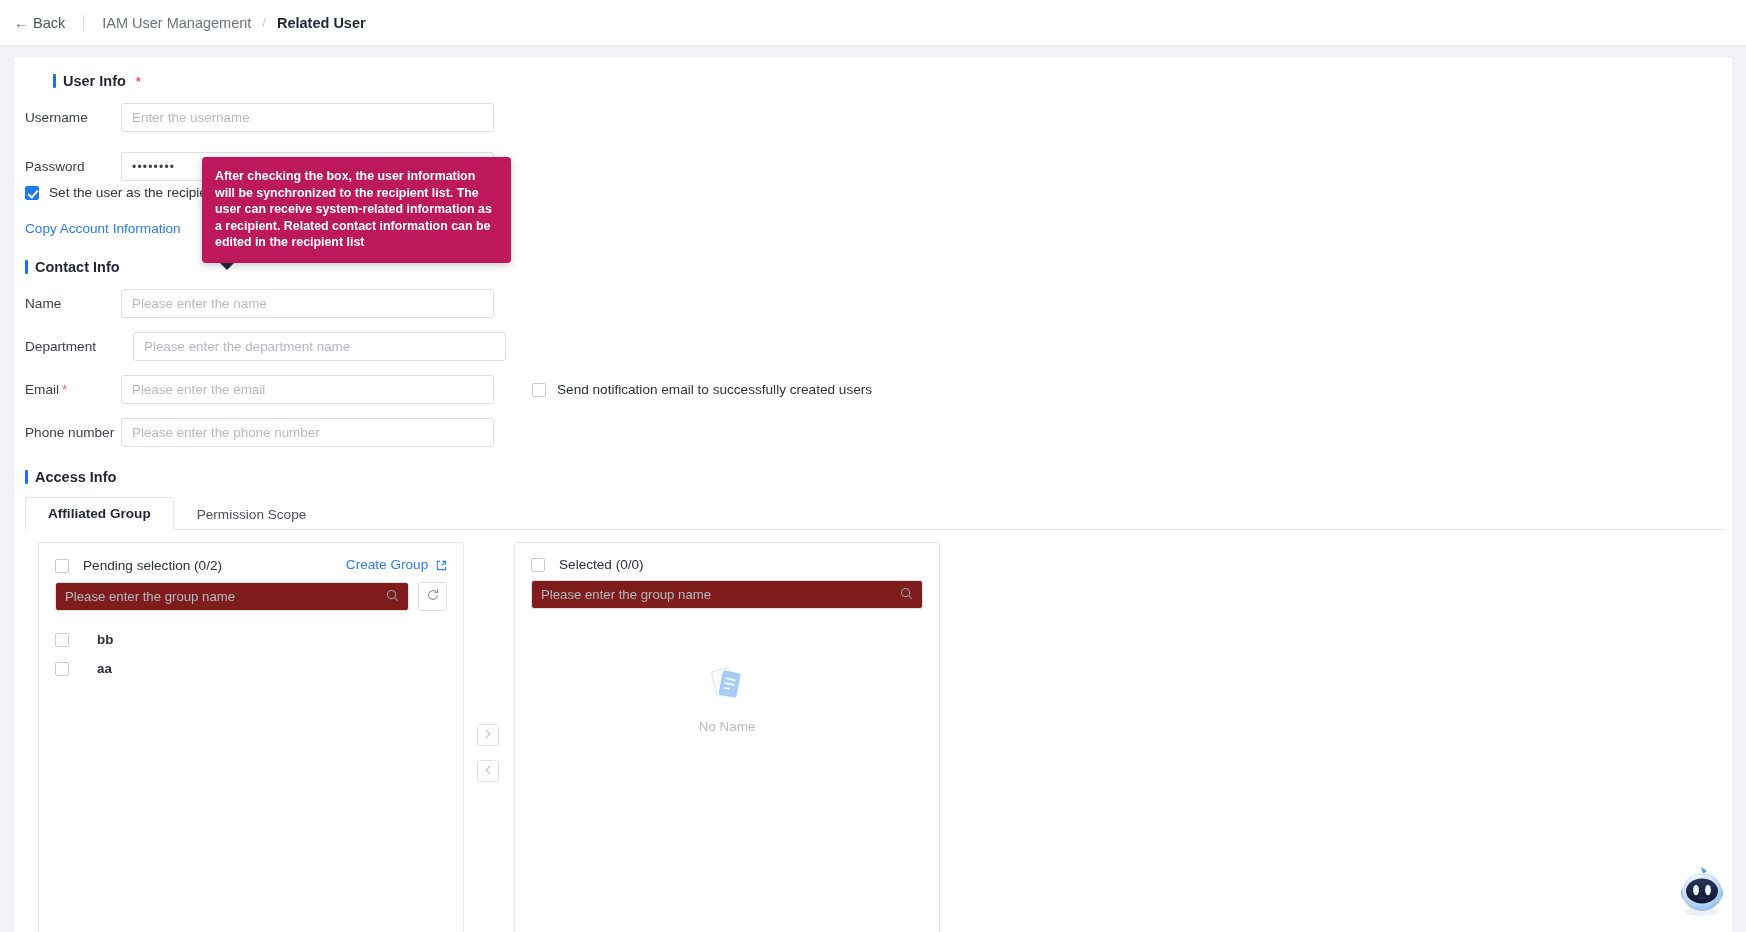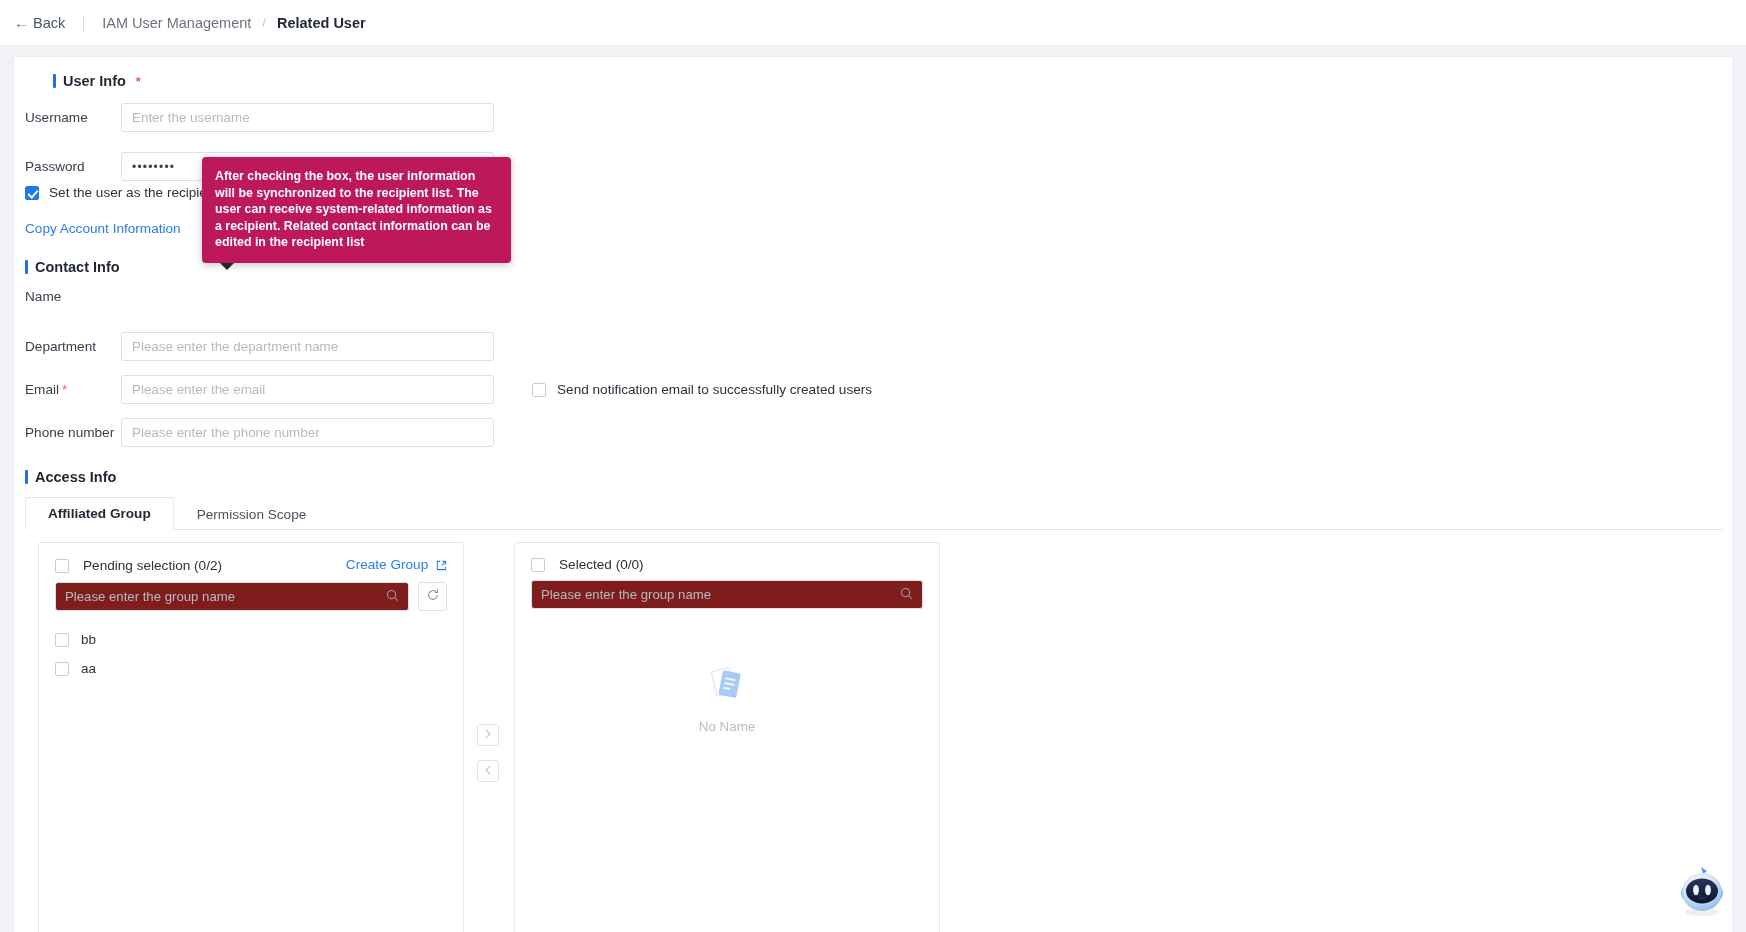--- a/index.html
+++ b/index.html
@@ -130,22 +130,22 @@
     display: flex; align-items: center; padding: 0 9px;
     justify-content: space-between; background: #7f1d1d;
   }
   .search-box .ph { color: #b4bac4; font-size: 13.2px; }
   .refresh-btn {
     width: 29px; height: 29px; border: 1px solid #dcdfe6; border-radius: 3px;
     display: flex; align-items: center; justify-content: center;
     background: #fff; cursor: pointer; flex: none;
   }
   .list-item {
-    display: flex; align-items: center; gap: 12px;
-    padding: 7px 16px; font-size: 13.4px; color: #2b323c; cursor: pointer;
+    display: flex; align-items: center; gap: 28px;
+    padding: 7px 16px; font-size: 13.4px; color: #2b323c; cursor: pointer; font-weight: bold;
   }
 
   
   .xfer-btn {
     width: 22px; height: 22px; border: 1px solid #e0e3e8; border-radius: 3px;
     display: flex; align-items: center; justify-content: center;
     background: #fff; color: #c3c8d0; font-size: 12px; cursor: default;
   }
 
   
@@ -211,23 +211,26 @@
 
     <div class="link-blue" style="position:absolute; left:11px; top:164px;">Copy Account Information</div>
 
     <div style="position:absolute; left:11px; top:202px;" class="sect-head">
       <span class="sect-bar"></span>
       <span>Contact Info</span>
     </div>
 
     <div class="frow" style="position:absolute; left:11px; top:232px;">
       <div class="flabel" style="width:96px;">Name</div>
-    </div>
-
-    <div class="frow" style="position:absolute; left:11px; top:275px;">
+      <div class="finput" style="width:373px;">
+        <span class="ph">Please enter the name</span>
+      </div>
+    </div>
+
+    <div class="frow" style="position:absolute; left:11px; top:275px;gap:12px;">
       <div class="flabel" style="width:96px;">Department</div>
       <div class="finput" style="width:373px;">
         <span class="ph">Please enter the department name</span>
       </div>
     </div>
 
     <div class="frow" style="position:absolute; left:11px; top:361px;">
       <div class="flabel" style="width:96px;">Phone number</div>
       <div class="finput" style="width:373px;">
         <span class="ph">Please enter the phone number</span>

